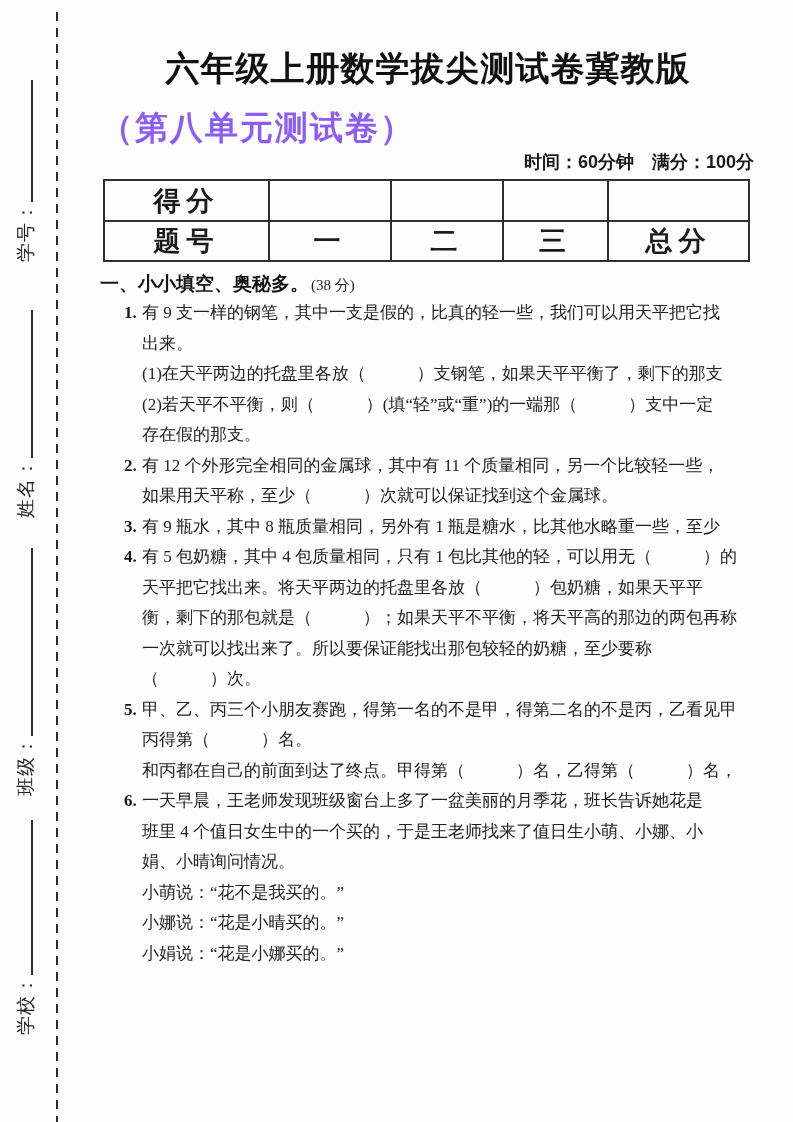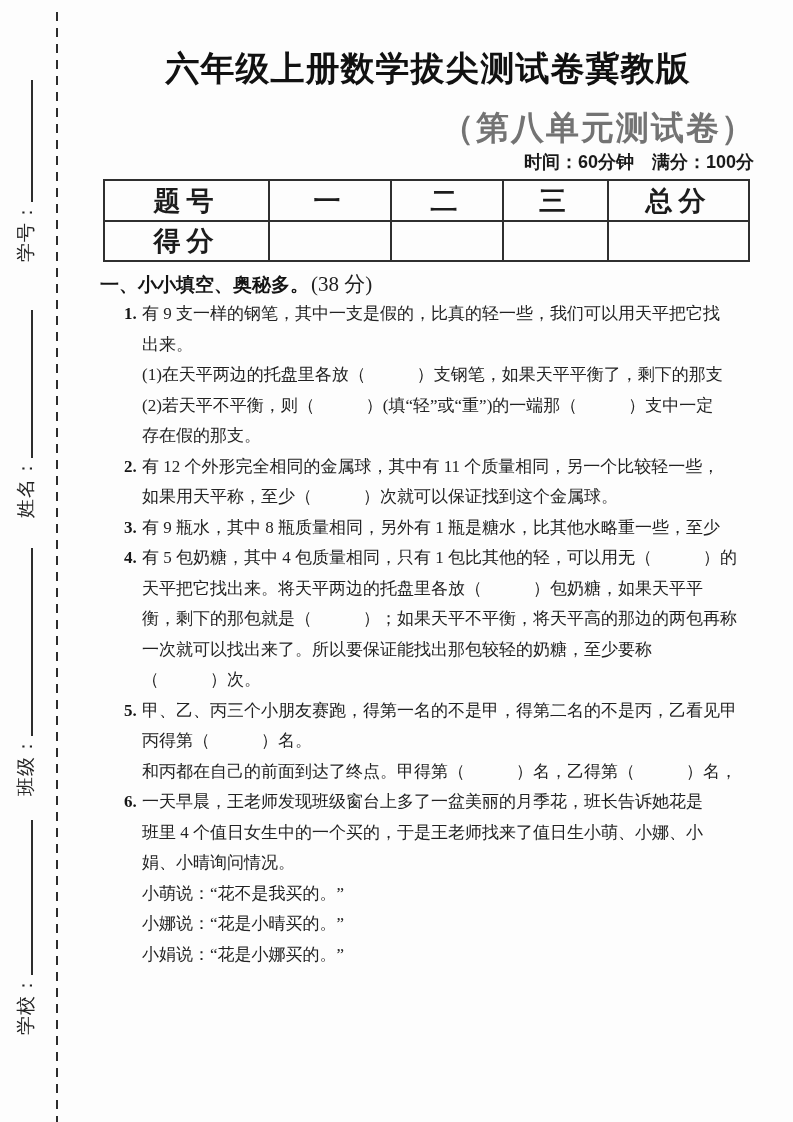--- a/index.html
+++ b/index.html
@@ -35,24 +35,24 @@
   
   .content { position:absolute; left:100px; top:0; width:656px; }
 
   .title {
     margin-top:40px; text-align:center;
     font-family:"Liberation Sans","DejaVu Sans",sans-serif;
     font-weight:bold; font-size:34px; line-height:56px;
     letter-spacing:1px; color:#111; white-space:nowrap;
   }
   .subtitle {
-    margin-top:10px; text-align:right;
+    margin-top:10px; text-align:left;
     font-family:"Liberation Sans","DejaVu Sans",sans-serif;
     font-weight:bold; font-size:33px; line-height:44px;
-    letter-spacing:2px; color:#737373; white-space:nowrap;
+    letter-spacing:2px; color:#8b5cf6; white-space:nowrap;
   }
   .meta {
     margin-right:2px;
     text-align:right;
     font-family:"Liberation Sans","DejaVu Sans",sans-serif;
     font-weight:bold; font-size:18px; line-height:24px; color:#1a1a1a;
   }
 
   
   .score-table {
@@ -75,21 +75,21 @@
   .score-table td:nth-child(5) { width:141px; }
 
   
   .section-head {
     margin-top:9px; line-height:26px; white-space:nowrap;
   }
   .sh-bold {
     font-family:"Liberation Sans","DejaVu Sans",sans-serif;
     font-weight:bold; font-size:19px; color:#141414;
   }
-  .sh-score { font-size:21px; margin-left:2px; }
+  .sh-score { font-size:15px; margin-left:2px; }
 
   .ln {
     padding-left:42px; line-height:30.5px; font-size:17px;
     white-space:nowrap; color:#222;
   }
   .qline { padding-left:24px; }
   .qno {
     display:inline-block; width:18px;
     font-weight:bold; font-size:17px; color:#161616;
   }
@@ -126,33 +126,33 @@
 
   <div class="content">
 
     <h1 class="title">六年级上册数学拔尖测试卷冀教版</h1>
     <div class="subtitle">（第八单元测试卷）</div>
     <div class="meta">时间：60分钟　满分：100分</div>
 
     <table class="score-table">
       <tbody>
           <tr>
+        <td>得分</td>
+        <td></td>
+        <td></td>
+        <td></td>
+        <td></td>
+      </tr>
+      <tr>
         <td>题号</td>
         <td>一</td>
         <td>二</td>
         <td>三</td>
         <td>总分</td>
       </tr>
-      <tr>
-        <td>得分</td>
-        <td></td>
-        <td></td>
-        <td></td>
-        <td></td>
-      </tr>
     </tbody>
       </table>
 
     <div class="section-head">
       <span class="sh-bold">一、小小填空、奥秘多。</span><span class="sh-score">(38 分)</span>
     </div>
 
     <div class="qblock">
       <div class="ln qline"><span class="qno">1.</span><span>有 9 支一样的钢笔，其中一支是假的，比真的轻一些，我们可以用天平把它找</span></div>
       <div class="ln">出来。</div>

